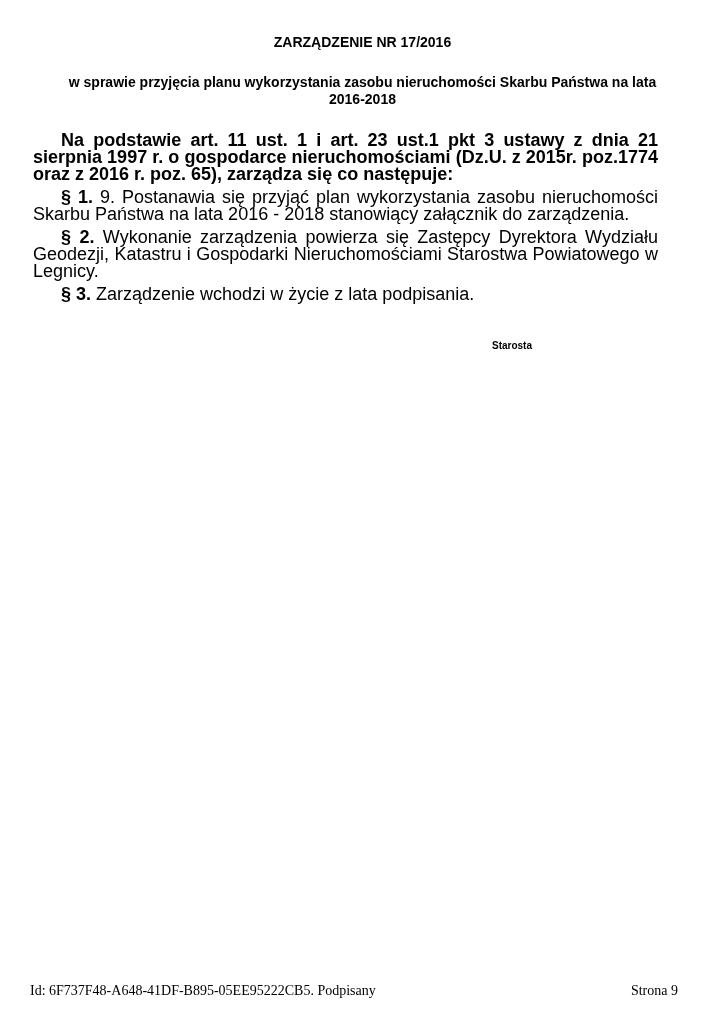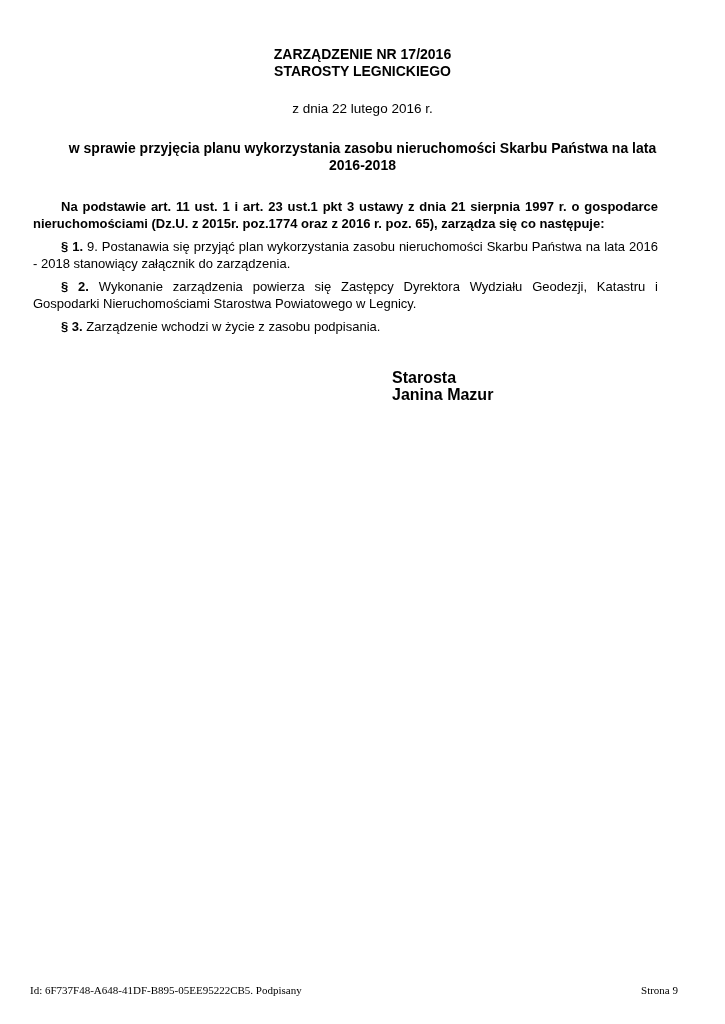--- a/index.html
+++ b/index.html
@@ -11,21 +11,21 @@
     position: relative;
     width: 725px;
     height: 1024px;
     background: #ffffff;
     color: #000000;
     font-family: "Liberation Sans", sans-serif;
     overflow: hidden;
   }
   
   .doc-header {
-    padding-top: 46px;
+    padding-top: 34px;
     text-align: center;
   }
   .title-line {
     font-size: 14px;
     line-height: 17px;
     font-weight: bold;
   }
   .date-line {
     margin-top: 20px;
     font-size: 13.5px;
@@ -37,78 +37,75 @@
     margin: 23px auto 0 auto;
     max-width: 600px;
     font-size: 14px;
     line-height: 17px;
     font-weight: bold;
     text-align: center;
   }
   
   .doc-body {
     margin: 24px 67px 0 33px;
-    font-size: 13px;
+    font-size: 18px;
     line-height: 17px;
     text-align: justify;
   }
   .doc-body p {
     margin: 0 0 6px 0;
     text-indent: 28px;
   }
   .b { font-weight: bold; }
   
   .signature {
     width: 240px;
     margin: 34px 0 0 392px;
-    text-align: left;
-    font-size: 16px;
+    text-align: center;
+    font-size: 10px;
     line-height: 17px;
     font-weight: bold;
   }
   
   .doc-footer {
     position: absolute;
     left: 30px;
     right: 47px;
     top: 984px;
     display: flex;
     justify-content: space-between;
     font-family: "Liberation Serif", serif;
-    font-size: 11px;
+    font-size: 14px;
     line-height: 13px;
     color: #000000;
     gap: 23px;
   }
 </style>
 </head>
 <body>
 
 <div class="page">
 
   <div class="doc-header">
     <div class="title-line">ZARZĄDZENIE NR 17/2016</div>
-    <div class="title-line">STAROSTY LEGNICKIEGO</div>
-    <div class="date-line">z dnia 22 lutego 2016 r.</div>
     <div class="subject-line">w sprawie przyjęcia planu wykorzystania zasobu nieruchomości Skarbu Państwa na lata 2016-2018</div>
   </div>
 
   <div class="doc-body">
     <p class="b">Na podstawie art. 11 ust. 1 i art. 23 ust.1 pkt 3 ustawy z dnia 21 sierpnia 1997 r. o gospodarce nieruchomościami (Dz.U. z 2015r. poz.1774 oraz z 2016 r. poz. 65), zarządza się co następuje:</p>
     <p><span class="b">§ 1.</span>
       <span>9. Postanawia się przyjąć plan wykorzystania zasobu nieruchomości Skarbu Państwa na lata 2016 - 2018 stanowiący załącznik do zarządzenia.</span></p>
     <p><span class="b">§ 2.</span>
       <span>Wykonanie zarządzenia powierza się Zastępcy Dyrektora Wydziału Geodezji, Katastru i Gospodarki Nieruchomościami Starostwa Powiatowego w Legnicy.</span></p>
     <p><span class="b">§ 3.</span>
-      <span>Zarządzenie wchodzi w życie z zasobu podpisania.</span></p>
+      <span>Zarządzenie wchodzi w życie z lata podpisania.</span></p>
   </div>
 
   <div class="signature">
     <div>Starosta</div>
-    <div>Janina Mazur</div>
   </div>
 
   <div class="doc-footer">
     <span>Id: 6F737F48-A648-41DF-B895-05EE95222CB5. Podpisany</span>
     <span>Strona 9</span>
   </div>
 
 </div>
 
 </body></html>

